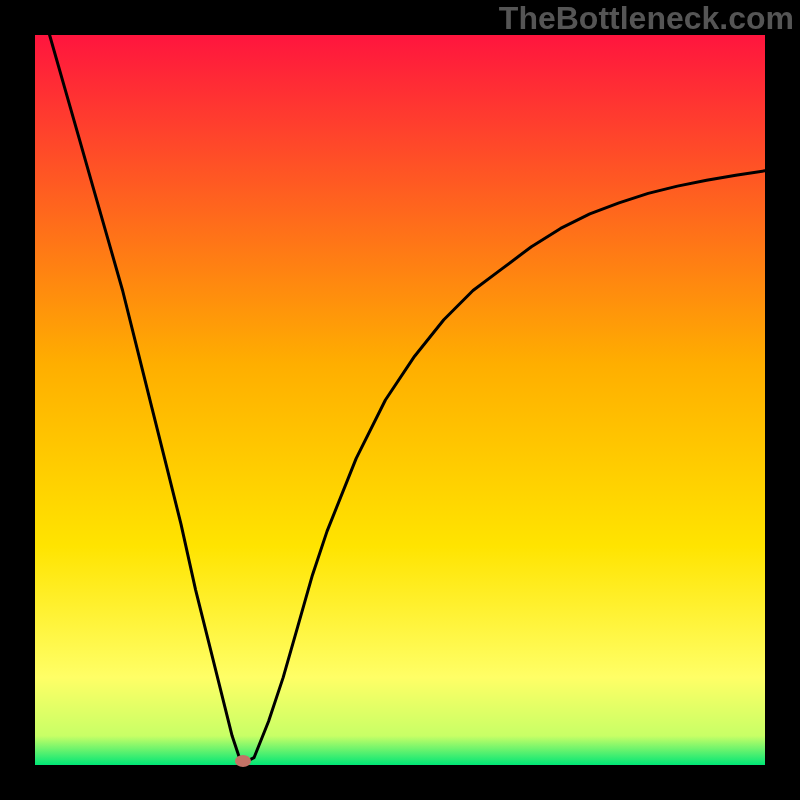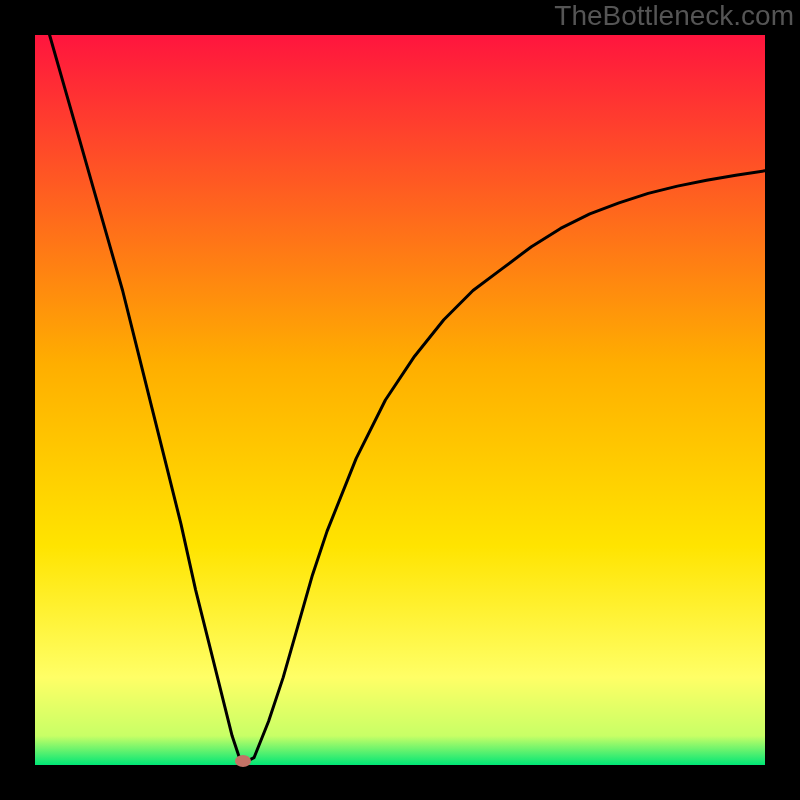--- a/index.html
+++ b/index.html
@@ -14,23 +14,23 @@
     position: relative;
     width: 800px;
     height: 800px;
     background: #000;
   }
   .watermark {
     position: absolute;
     top: 0px;
     right: 6px;
     color: #555;
-    font-size: 28px;
+    font-size: 32px;
     letter-spacing: 0px;
-    font-weight: 400;
+    font-weight: 700;
     z-index: 5;
   }
   .plot-area {
     position: absolute;
     left: 35px;
     top: 35px;
     width: 730px;
     height: 730px;
     z-index: 1;
   }

